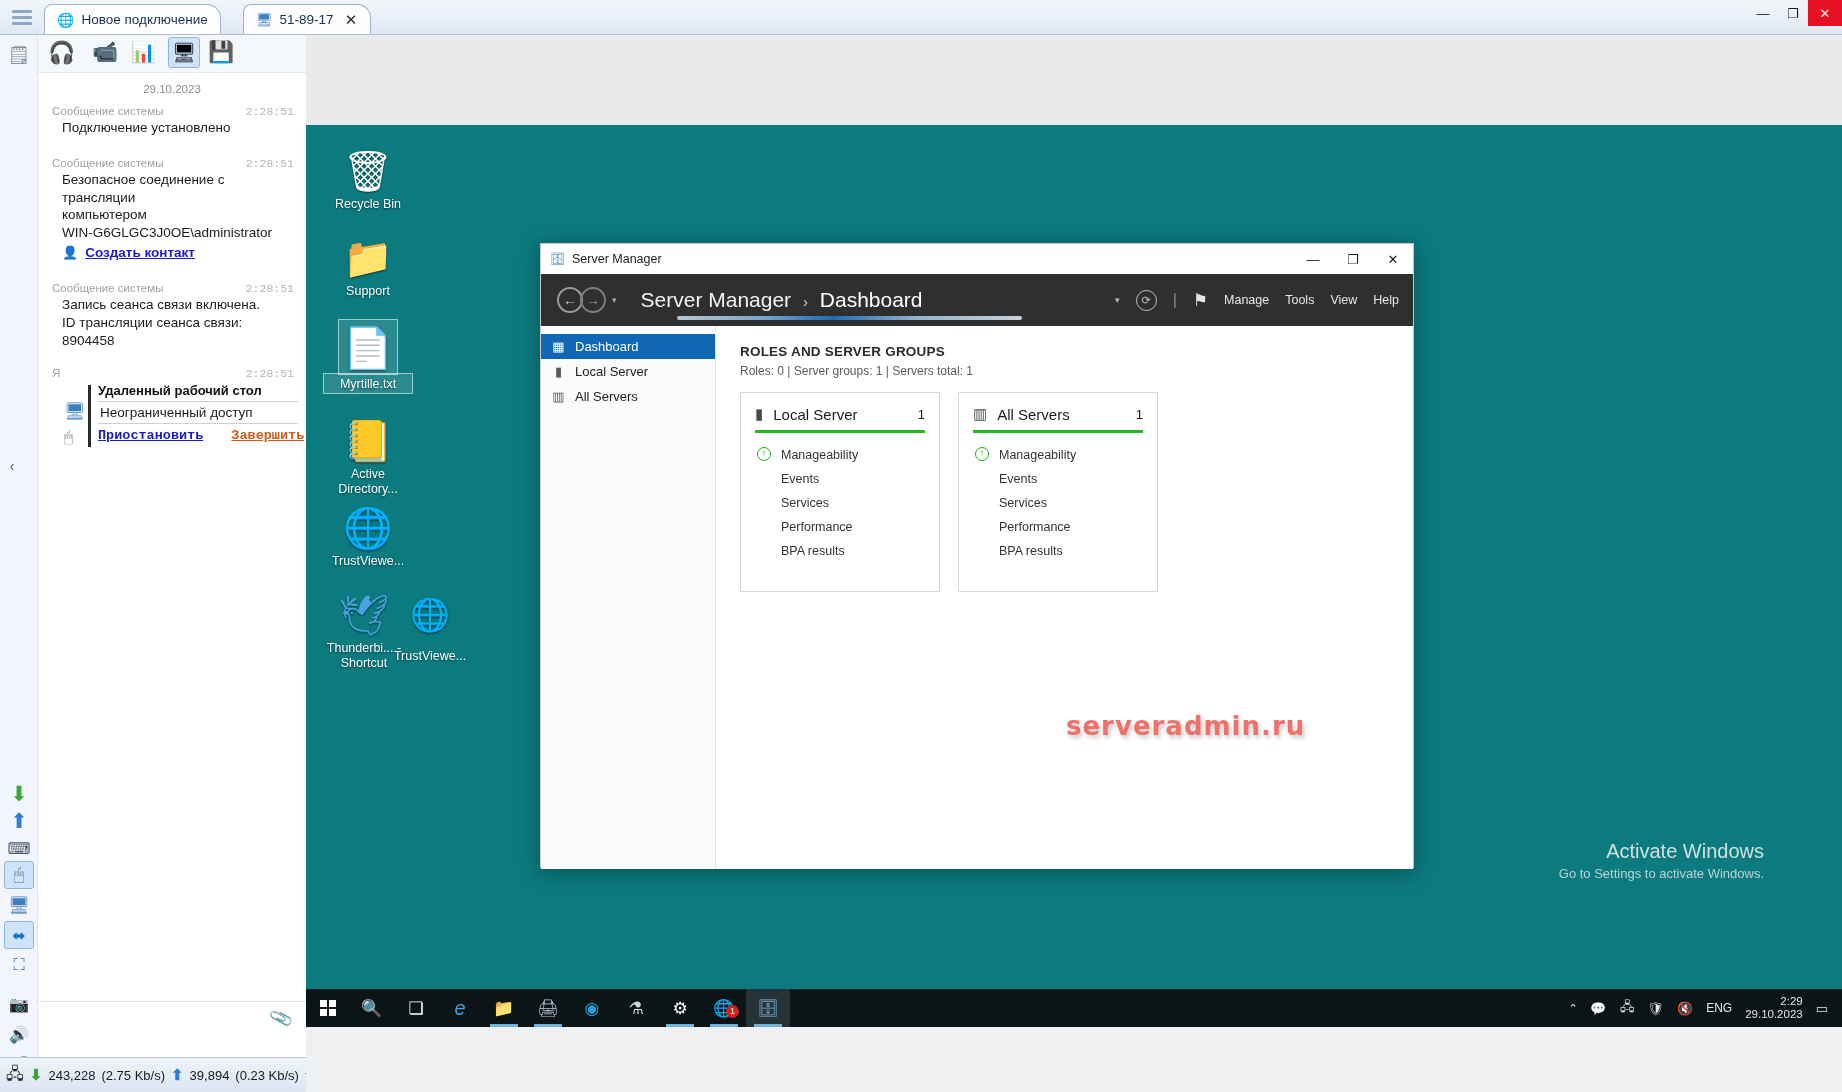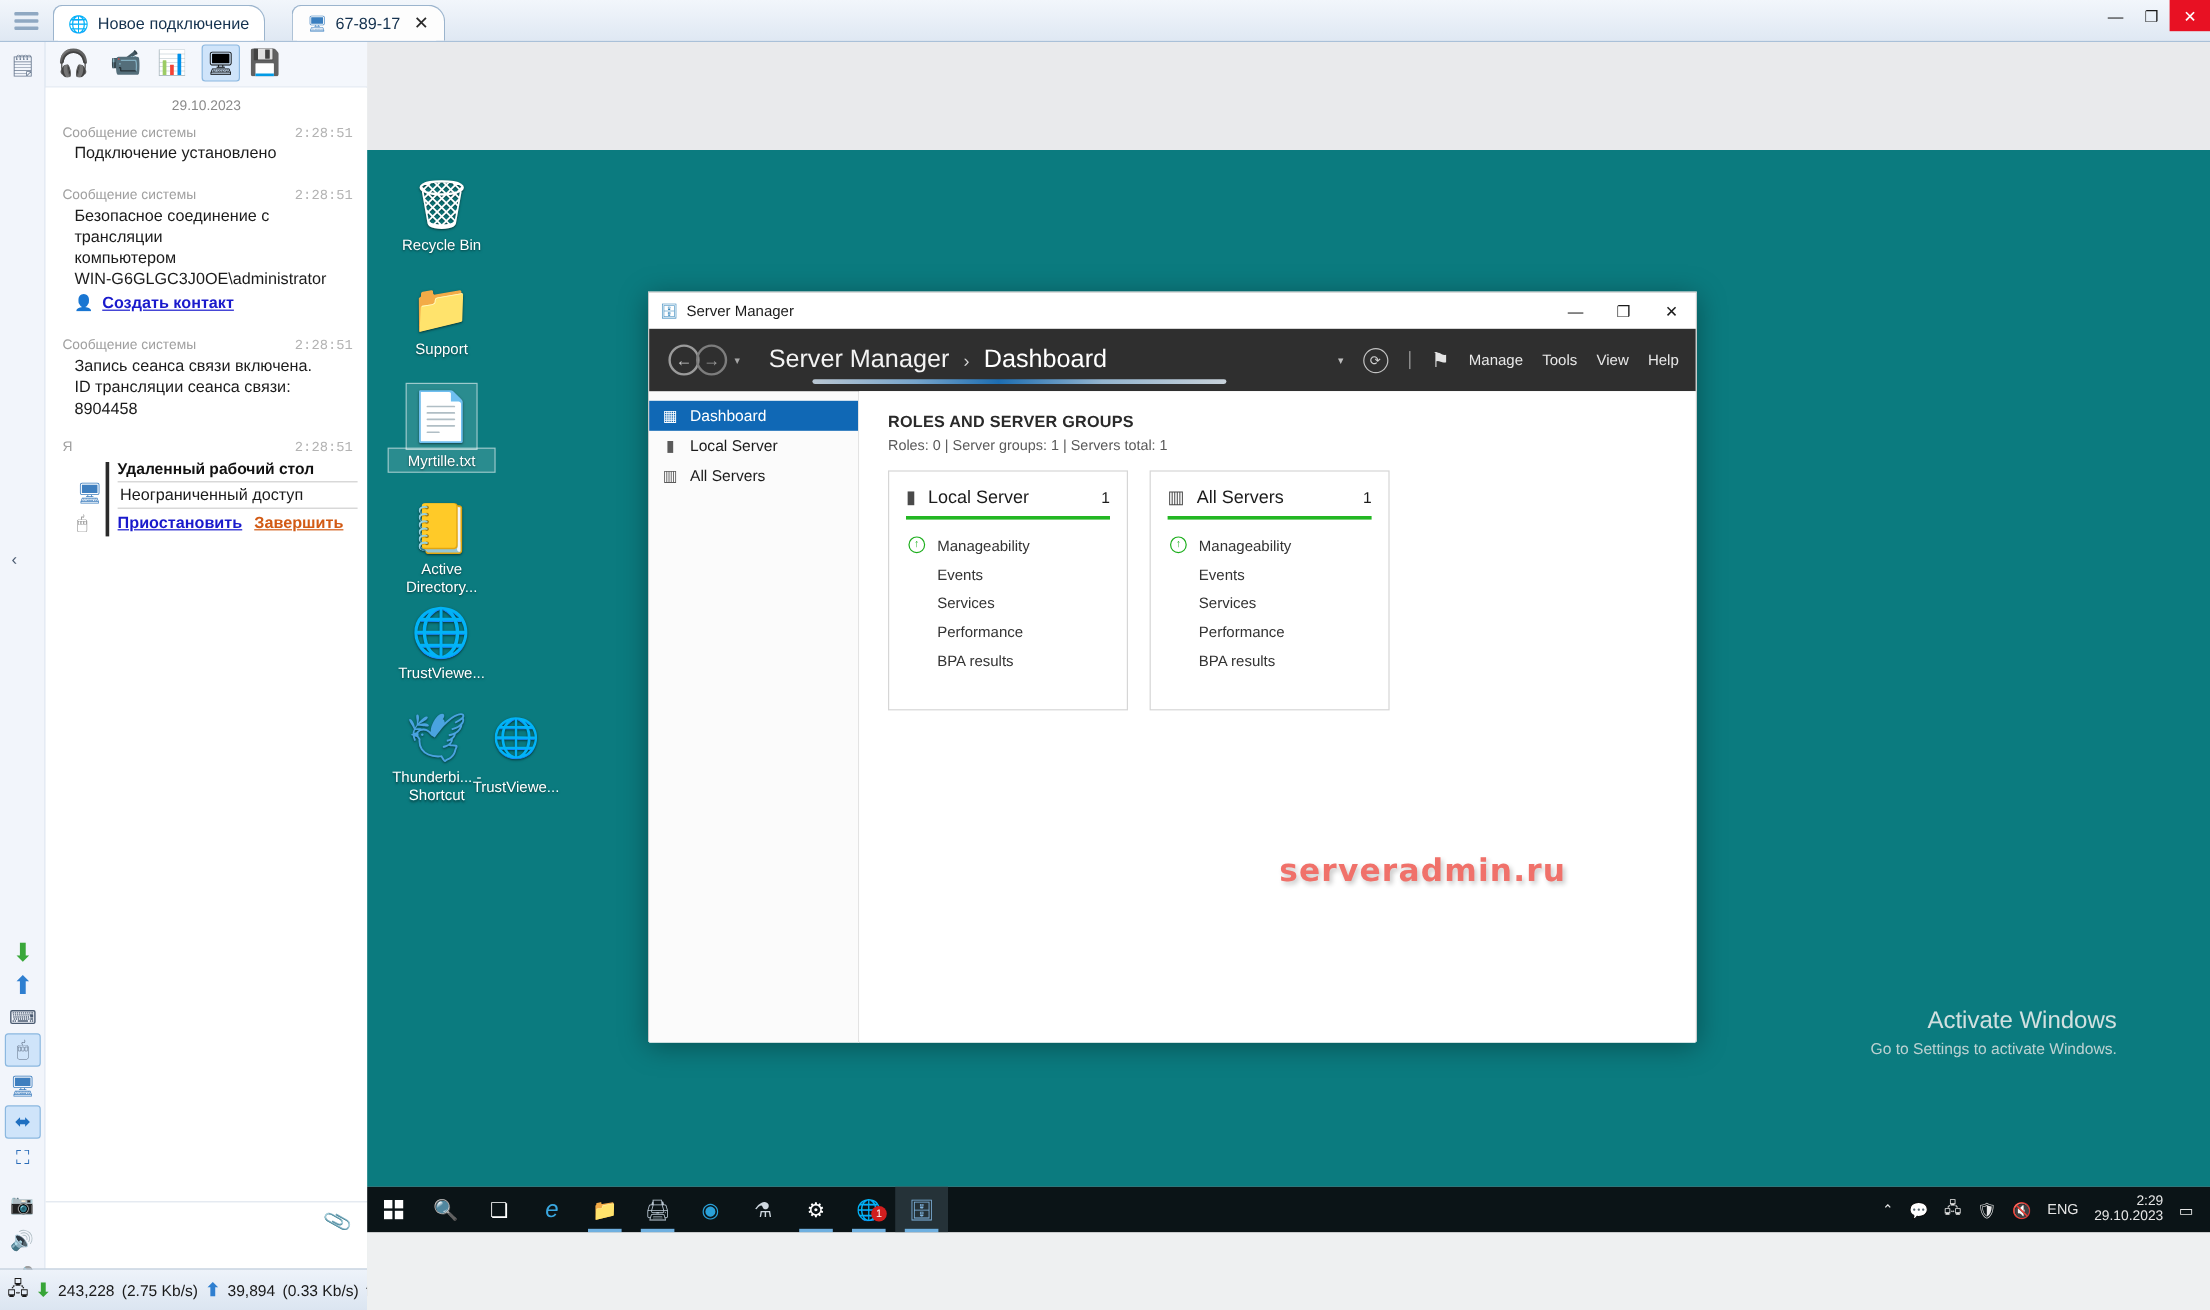--- a/index.html
+++ b/index.html
@@ -79,21 +79,21 @@
   .msg-body { color: #1b1b1b; font-size: 13.5px; line-height: 1.32; padding-left: 10px; padding-top: 2px; }
   .msg-link { color: #1a1acc; text-decoration: underline; font-weight: bold; font-size: 13.5px; }
 
   .rdp-card { position: relative; margin: 4px 0 0 10px; }
   .rdp-card .bar { position: absolute; left: 26px; top: 2px; width: 3px; height: 62px; background: #2a2a2a; }
   .rdp-ic { position: absolute; left: 2px; width: 22px; height: 22px; }
   .rdp-title { margin-left: 36px; font-weight: bold; font-size: 13px; color: #111; }
   .rdp-sub { margin-left: 36px; font-size: 13.5px; color: #1b1b1b; padding: 3px 0 3px 2px;
              border-top: 1px solid #cfcfcf; border-bottom: 1px solid #cfcfcf; margin-top: 3px;
              width: 200px; }
-  .rdp-acts { margin-left: 36px; padding-top: 4px; display: flex; gap: 10px; }
+  .rdp-acts { margin-left: 36px; padding-top: 4px; display: flex; gap: 28px; font-family: Liberation Mono, monospace; }
   .rdp-acts a { font-size: 13.5px; text-decoration: underline; font-weight: bold; }
   .act-pause { color: #1a1acc; }
   .act-stop { color: #d25a14; }
 
   .composer {
     position: absolute; left: 38px; top: 966px; width: 268px; height: 91px;
     background: #fff; border-top: 1px solid #dfe5ee;
   }
   .clip { position: absolute; right: 14px; top: 6px; font-size: 17px; color: #5b6b80; transform: rotate(-20deg); }
   .sendplane { position: absolute; right: 14px; bottom: 8px; font-size: 19px; color: #2a5fb0; }
@@ -237,21 +237,21 @@
         <i></i>
       </div>
 
     <div class="tab tab-a">
       <span style="color:#2a8fd0;font-size:14px;">🌐</span>
       <span>Новое подключение</span>
     </div>
 
     <div class="tab tab-b">
       <span style="color:#3a7fc0;font-size:13px;">🖥</span>
-      <span>67-89-17</span>
+      <span>51-89-17</span>
       <span class="tabclose">✕</span>
     </div>
 
     <div class="win-btns">
       <div class="win-btn">—</div>
       <div class="win-btn">❐</div>
       <div class="win-btn close">✕</div>
     </div>
   </div>
 
@@ -363,21 +363,21 @@
     </div>
   </div>
 
   <div class="statusbar">
     <span style="font-size:16px;">🖧</span>
     <span class="arrw arr-dn">⬇</span>
     <span>243,228</span>
     <span>(2.75 Kb/s)</span>
     <span class="arrw arr-up">⬆</span>
     <span>39,894</span>
-    <span>(0.33 Kb/s)</span>
+    <span>(0.23 Kb/s)</span>
     <span>fps: 8</span>
   </div>
 
   <div class="remote">
 
     <div class="desktop">
 
       <div class="dicon" style="left:18px; top:18px;">
         <span class="iconbox"><span class="gly">🗑</span></span>
         <div>Recycle Bin</div>

